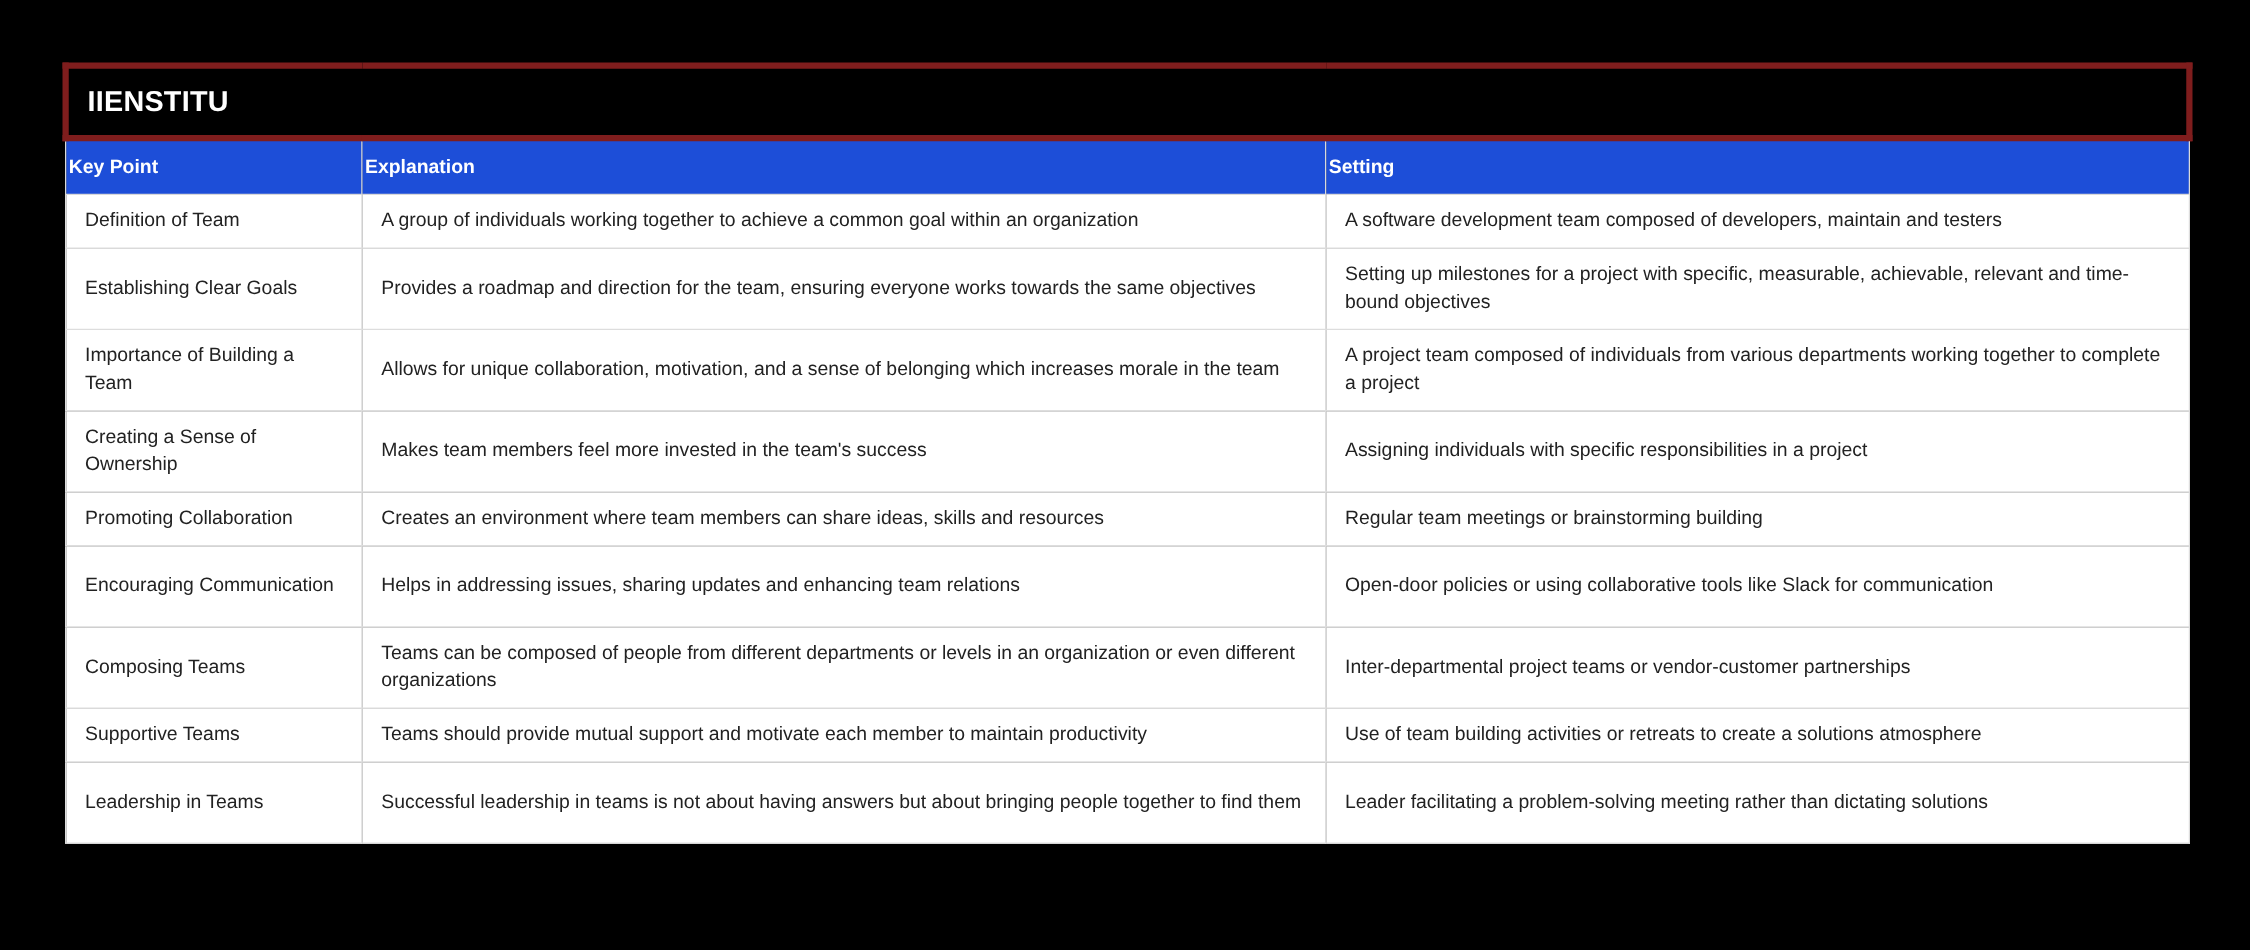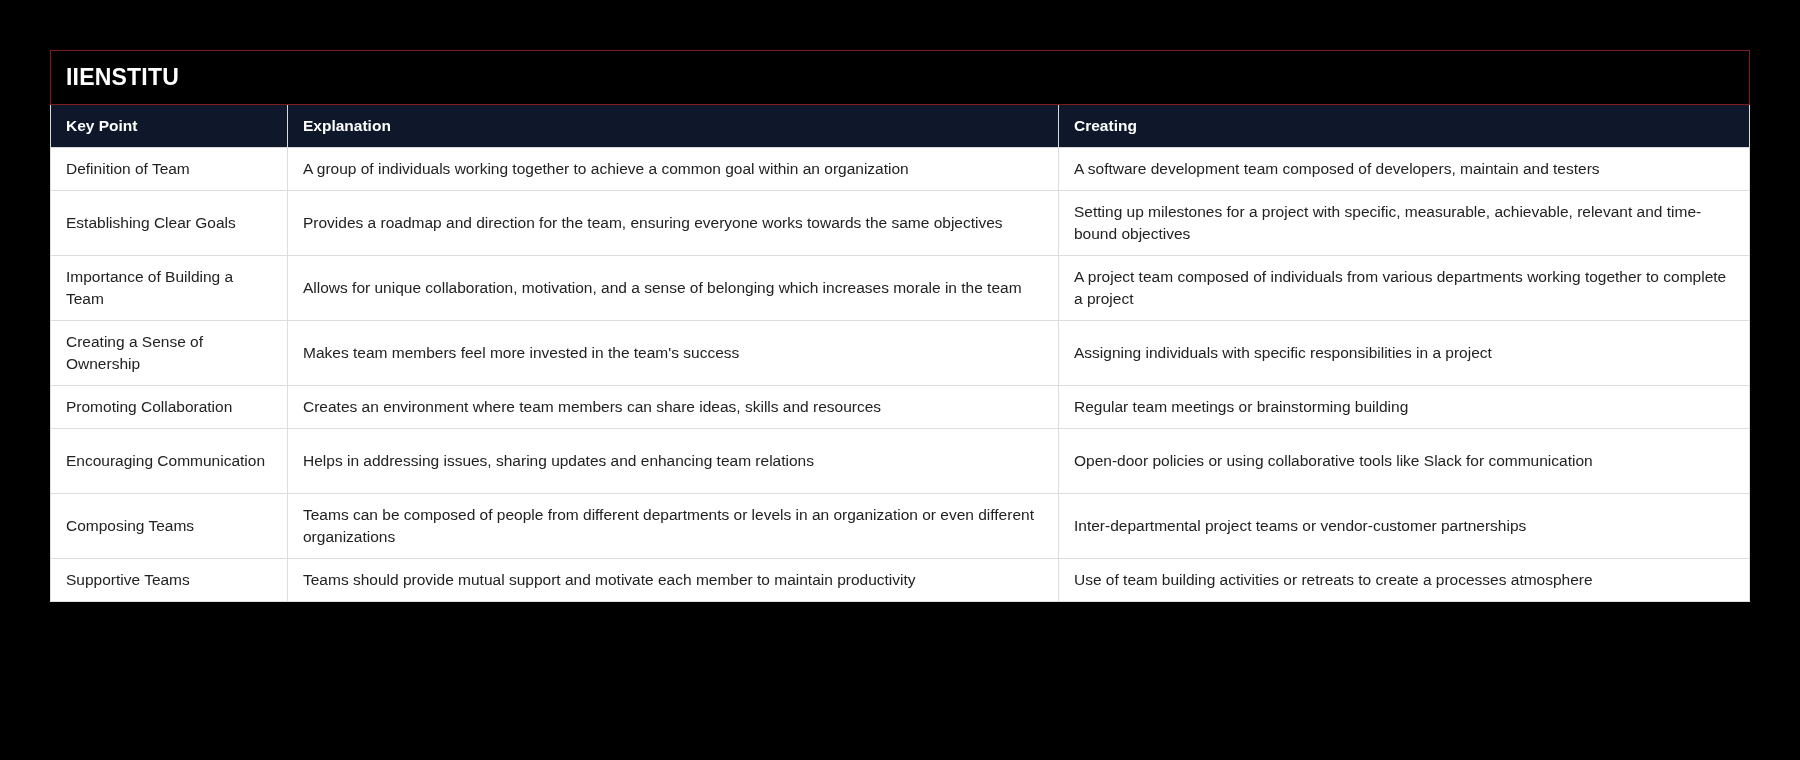--- a/index.html
+++ b/index.html
@@ -28,31 +28,31 @@
     col.c2 { width: 771px; }
     col.c3 { width: 691px; }
     th.title {
       background: #000000;
       color: #ffffff;
       font-size: 23px;
       font-weight: bold;
       text-align: left;
       height: 53px;
       padding: 0 15px;
-      border: 1px solid #7f1d1d;
+      border: 5px solid #7f1d1d;
       letter-spacing: 0.2px;
     }
     th.col-head {
-      background: #0f172a;
+      background: #1d4ed8;
       color: #ffffff;
       font-size: 15.5px;
       font-weight: bold;
       text-align: left;
       height: 42px;
-      padding: 0 15px;
+      padding: 0 2px;
       border: 1px solid #d9d9d9;
       border-top: none;
     }
     td {
       background: #ffffff;
       border: 1px solid #dddddd;
       padding: 0 15px;
       line-height: 22px;
       vertical-align: middle;
     }
@@ -69,21 +69,21 @@
         <col class="c2">
         <col class="c3">
     </colgroup>
     <thead>
       <tr>
         <th class="title" colspan="3">IIENSTITU</th>
       </tr>
       <tr>
         <th class="col-head">Key Point</th>
         <th class="col-head">Explanation</th>
-        <th class="col-head">Creating</th>
+        <th class="col-head">Setting</th>
       </tr>
     </thead>
     <tbody>
       <tr class="single">
         <td>Definition of Team</td>
         <td>A group of individuals working together to achieve a common goal within an organization</td>
         <td>A software development team composed of developers, maintain and testers</td>
       </tr>
       <tr class="double">
         <td>Establishing Clear Goals</td>
@@ -111,17 +111,22 @@
         <td>Open-door policies or using collaborative tools like Slack for communication</td>
       </tr>
       <tr class="double">
         <td>Composing Teams</td>
         <td>Teams can be composed of people from different departments or levels in an organization or even different organizations</td>
         <td>Inter-departmental project teams or vendor-customer partnerships</td>
       </tr>
       <tr class="single">
         <td>Supportive Teams</td>
         <td>Teams should provide mutual support and motivate each member to maintain productivity</td>
-        <td>Use of team building activities or retreats to create a processes atmosphere</td>
+        <td>Use of team building activities or retreats to create a solutions atmosphere</td>
+      </tr>
+      <tr class="double">
+        <td>Leadership in Teams</td>
+        <td>Successful leadership in teams is not about having answers but about bringing people together to find them</td>
+        <td>Leader facilitating a problem-solving meeting rather than dictating solutions</td>
       </tr>
     </tbody>
   </table>
 </div>
 
 </body></html>

